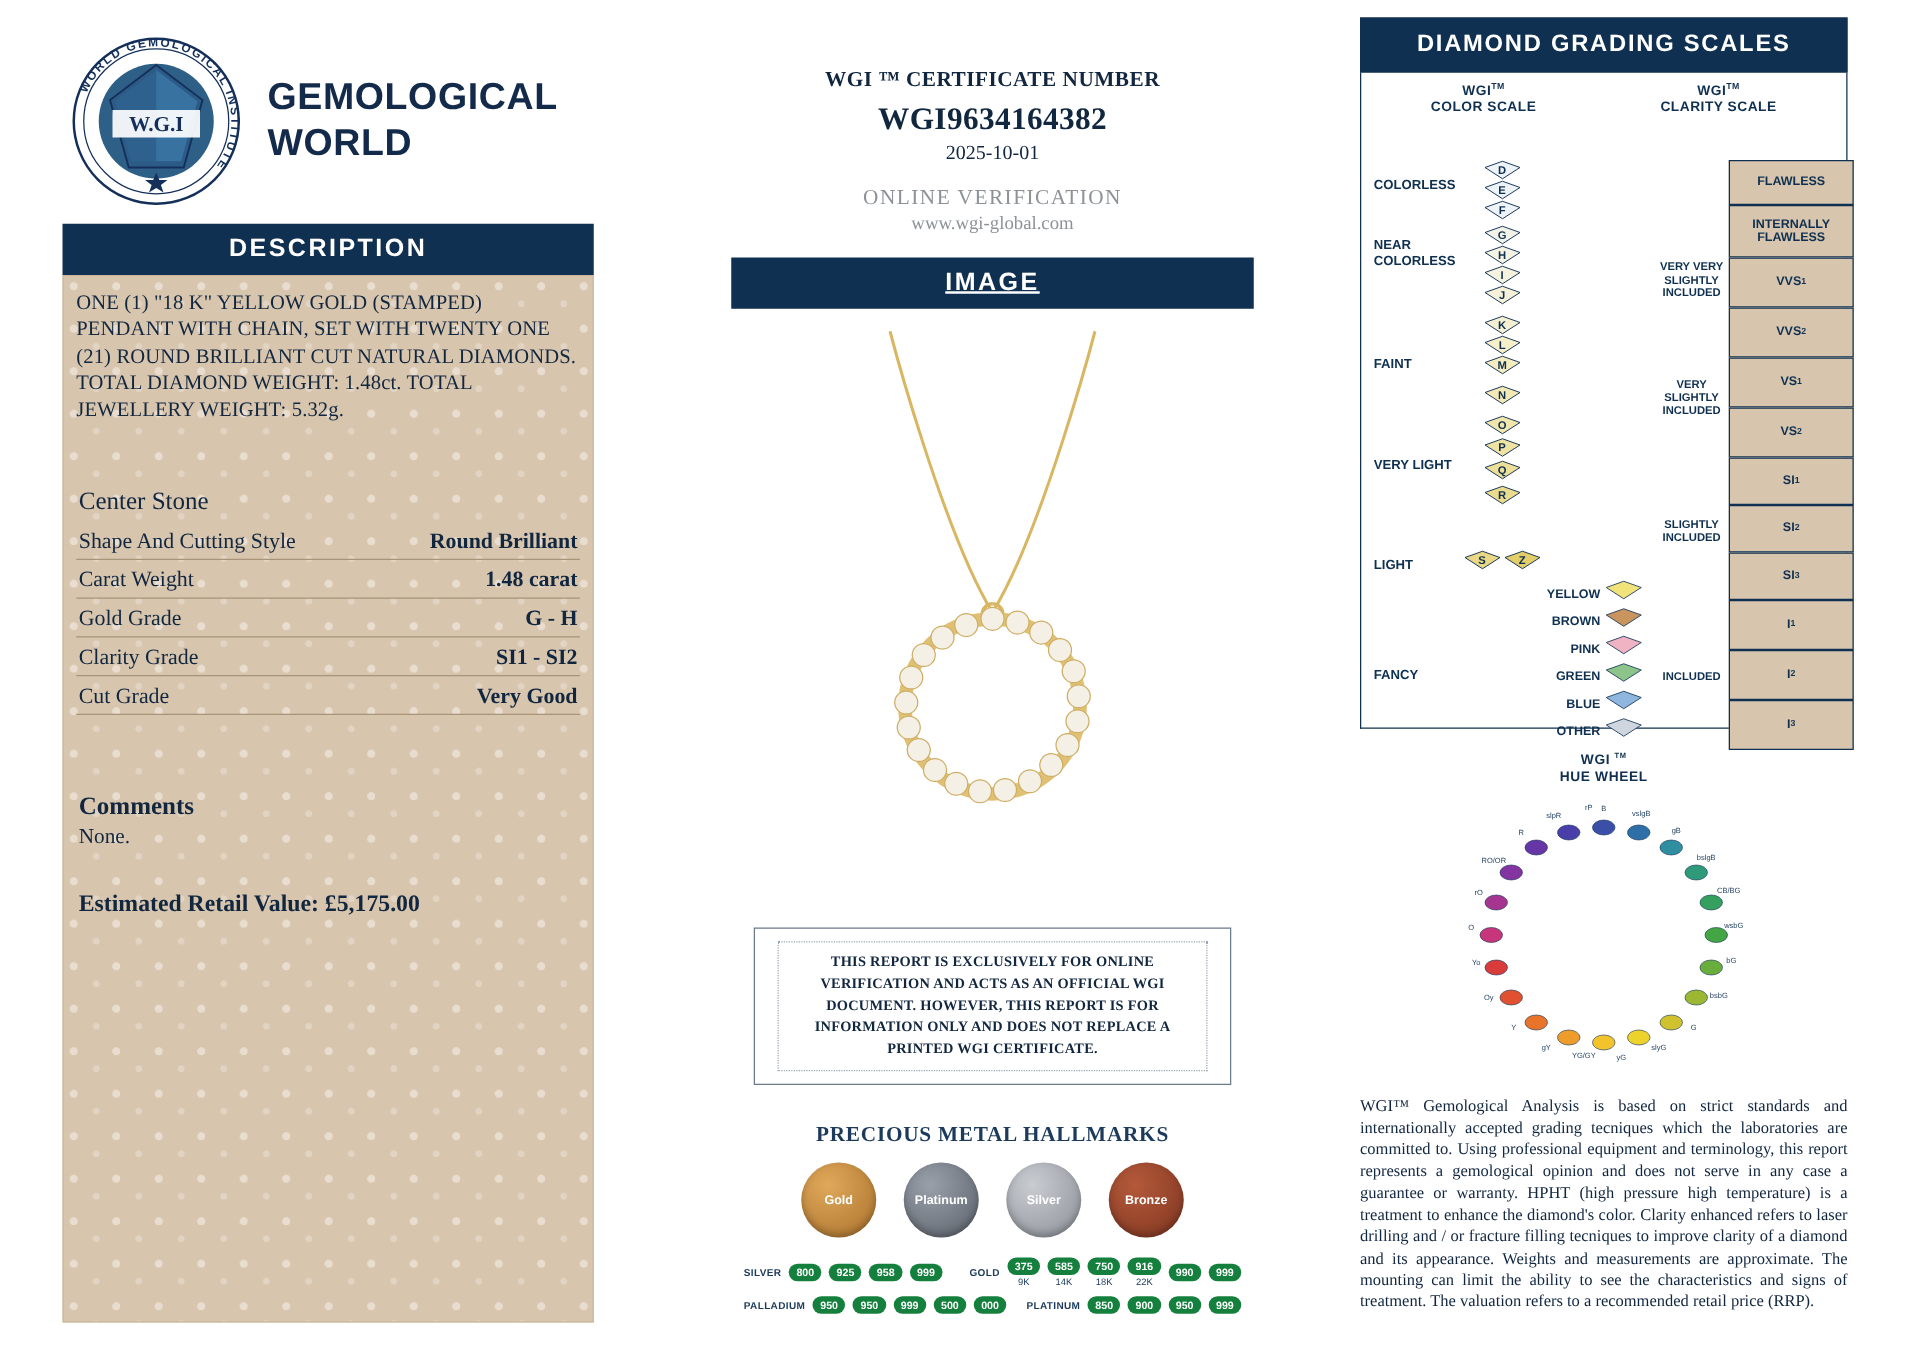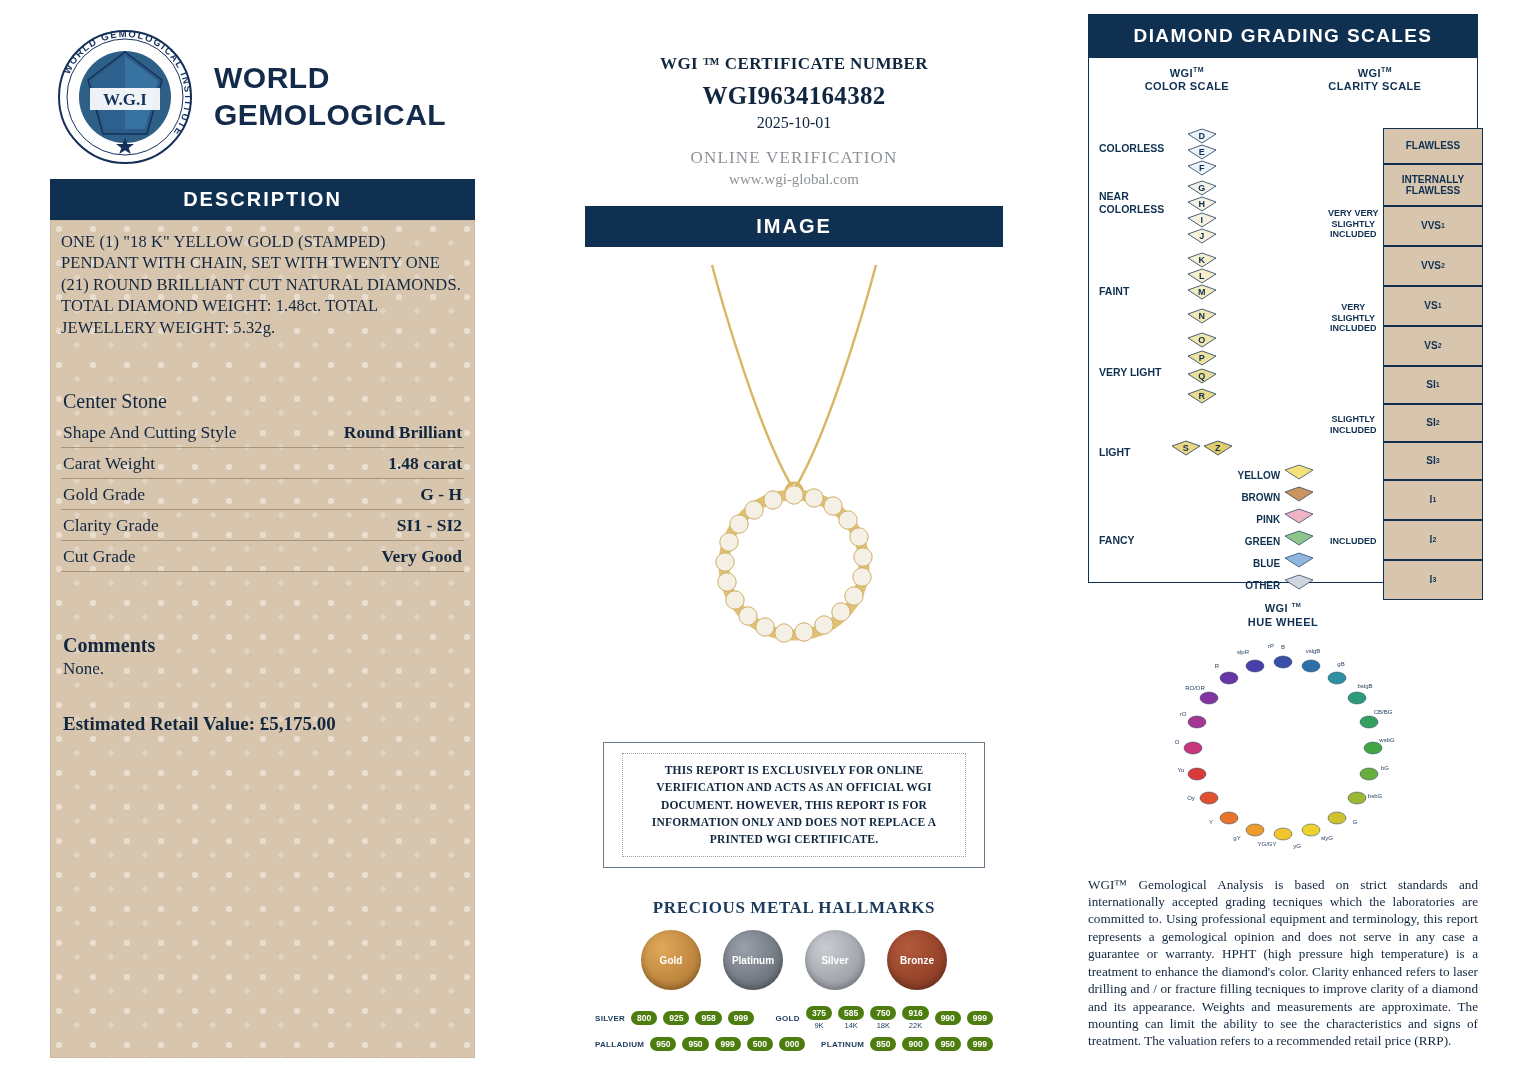--- a/index.html
+++ b/index.html
@@ -59,21 +59,21 @@
   .retail { font-size:19px; font-weight:bold; margin:34px 0 0 2px; }
 
   
   .col-mid { position:absolute; left:585px; top:14px; width:418px; text-align:center; }
   .cert-label { font-family:"Liberation Serif", serif; font-weight:bold; font-size:17px; letter-spacing:.4px; margin-top:40px; }
   .cert-num { font-size:25px; font-weight:bold; margin-top:8px; letter-spacing:.3px; }
   .cert-date { font-size:16px; margin-top:4px;text-align:center; }
   .online-v { color:#8d9297; font-size:17px; letter-spacing:1.2px; margin-top:16px; }
   .online-url { color:#8d9297; font-size:15px; margin-top:3px; }
 
-  .image-band { margin-top:18px; }
+  .image-band { margin-top:18px;text-decoration:underline; }
 
   .pendant-wrap { height:495px; display:flex; align-items:center; justify-content:center; }
 
   .notice {
     margin:0 18px; border:1px solid #6b7b8c; background:#fff;
     padding:10px 18px; font-size:11.5px; font-weight:bold; line-height:1.5;
     letter-spacing:.2px;
   }
   .notice .inner-b { border:1px dotted #9aa7b4; padding:8px 6px; }
 
@@ -86,21 +86,21 @@
           font-family:"Liberation Sans", sans-serif; font-size:10px; font-weight:bold; color:#fff;
           box-shadow:inset 0 -3px 6px rgba(0,0,0,.25); }
   .coin.gold { background:radial-gradient(circle at 35% 30%, #e0a85a, #a9712c); }
   .coin.plat { background:radial-gradient(circle at 35% 30%, #9aa0aa, #5a6069); }
   .coin.silv { background:radial-gradient(circle at 35% 30%, #c9ccd1, #8a8f96); }
   .coin.bron { background:radial-gradient(circle at 35% 30%, #b4593a, #7e3520); }
 
   .hm-table { margin:16px 10px 0 10px; font-family:"Liberation Sans", sans-serif; font-size:8.5px; }
   .hm-line { display:flex; align-items:center; gap:6px; margin-top:7px; }
   .hm-label { color:#1b3a5c; font-weight:bold; font-size:8px; width:56px; text-align:left; letter-spacing:.3px; }
-  .pill { background:#4d7c0f; color:#fff; border-radius:999px; padding:2px 6px; font-size:8.5px; font-weight:bold; min-width:26px; text-align:center; }
+  .pill { background:#15803d; color:#fff; border-radius:999px; padding:2px 6px; font-size:8.5px; font-weight:bold; min-width:26px; text-align:center; }
   .pill-k { color:#18375b; font-size:7.5px; text-align:center; margin-top:1px; }
   .pill-grp { display:flex; flex-direction:column; align-items:center; }
   .hm-spacer { width:28px; }
 
   
   .col-right { position:absolute; left:1088px; top:14px; width:390px; }
   .grade-band {
     background:#0f3050; color:#fff; text-align:center;
     font-family:"Liberation Sans", sans-serif; font-weight:bold; font-size:19px;
     letter-spacing:1.4px; padding:9px 0; border:2px solid #0f3050;
@@ -157,22 +157,22 @@
           <circle cx="75" cy="75" r="46" fill="#2e5f86"></circle>
           <polygon points="75,30 112,58 97,112 53,112 38,58" fill="#2b5b86" stroke="#14305a" stroke-width="1.5"></polygon>
           <polygon points="75,34 108,59 95,107 55,107 42,59" fill="#3d7aa8" opacity=".75"></polygon>
           <polygon points="75,34 75,107 55,107 42,59" fill="#24507a" opacity=".5"></polygon>
           <rect x="40" y="66" width="70" height="22" fill="#ffffff" opacity=".92"></rect>
           <text x="75" y="83" text-anchor="middle" font-family="Liberation Serif, serif" font-size="17" font-weight="bold" fill="#14305a">W.G.I</text>
           <polygon points="75,116 77.4,122 84,122 78.7,126 80.8,132 75,128.3 69.2,132 71.3,126 66,122 72.6,122" fill="#14305a"></polygon>
         </svg>
       </div>
       <div class="logo-text">
+        <div>GEMOLOGICAL</div>
         <div>WORLD</div>
-        <div>GEMOLOGICAL</div>
       </div>
     </div>
 
     <div class="band">DESCRIPTION</div>
 
     <div class="desc-body">
       <div class="watermark"></div>
       <div class="inner">
         <div class="desc-text">ONE (1) "18 K" YELLOW GOLD (STAMPED) PENDANT WITH CHAIN, SET WITH TWENTY ONE (21) ROUND BRILLIANT CUT NATURAL DIAMONDS. TOTAL DIAMOND WEIGHT: 1.48ct. TOTAL JEWELLERY WEIGHT: 5.32g.</div>
 

